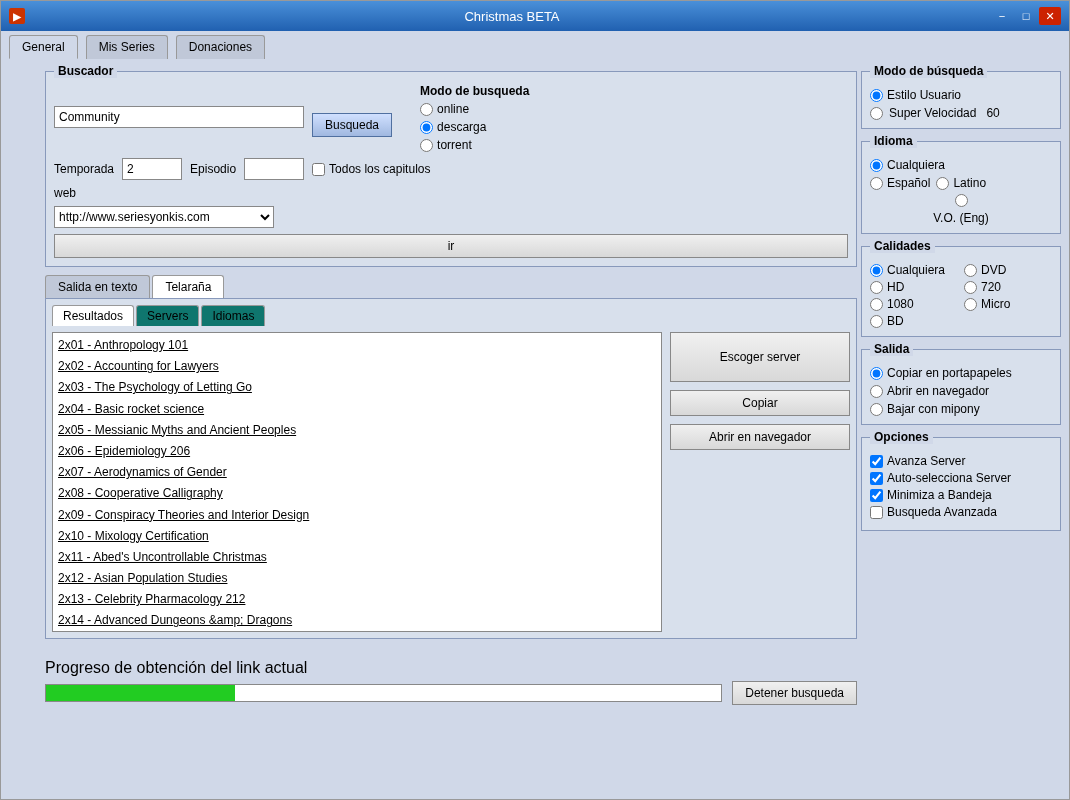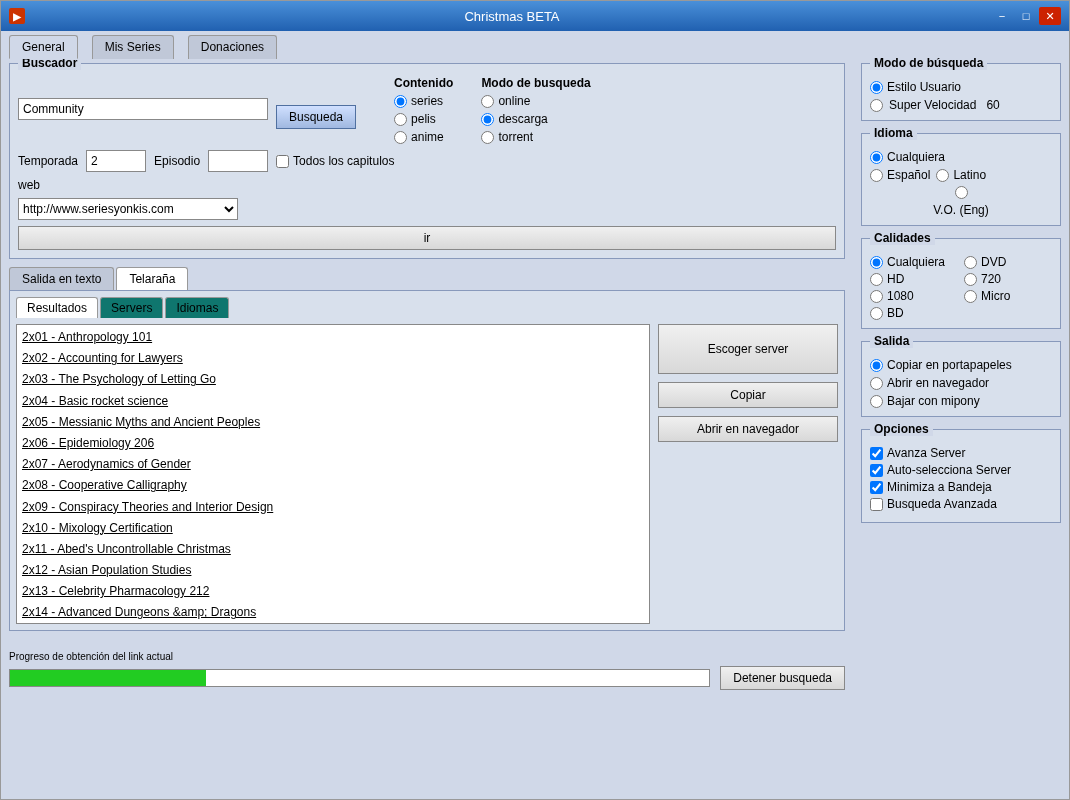--- a/index.html
+++ b/index.html
@@ -64,41 +64,42 @@
     .title-btn.close { background: #cc2200; }
     .content {
       flex: 1;
       background: #d0d8e8;
       padding: 4px 8px 8px 8px;
       display: flex;
       flex-direction: column;
     }
     .tabs-bar {
       display: flex;
-      gap: 14px;
-      margin-bottom: 4px;
+      gap: 8px;
+      margin-bottom: 12px;
     }
     .tab {
       padding: 4px 12px;
       background: #c0c8d8;
       border: 1px solid #999;
       border-bottom: none;
       cursor: pointer;
       font-size: 12px;
       border-radius: 3px 3px 0 0;
     }
     .tab.active {
       background: #d0d8e8;
       border-bottom: 1px solid #d0d8e8;
       z-index: 1;
     }
     .main-content {
       flex: 1;
       display: flex;
-      gap: 16px;
+      gap: 4px;
+      margin-left: 36px;
     }
     .left-panel {
       flex: 1;
       display: flex;
       flex-direction: column;
       gap: 8px;
     }
     .right-panel {
       width: 200px;
       display: flex;
@@ -271,21 +272,21 @@
       background: linear-gradient(to bottom, #f0f0f0, #d8d8d8);
       border: 1px solid #888;
       cursor: pointer;
       font-size: 12px;
     }
     .progress-section {
       margin-top: 6px;
       padding: 6px 0 0 0;
     }
     .progress-label {
-      font-size: 10px;
+      font-size: 16px;
       margin-bottom: 4px;
     }
     .progress-row {
       display: flex;
       align-items: center;
       gap: 10px;
     }
     .progress-bar-outer {
       flex: 1;
       height: 18px;
@@ -357,37 +358,20 @@
 
         <div class="group-box" style="padding-top: 10px;">
           <span class="group-box-title">Buscador</span>
 
           <div class="buscador-row">
             <div>
               <input type="text" class="search-input" value="Community" style="">
             </div>
             <button class="btn primary" style="margin-top:16px;">Busqueda</button>
 
-            <div style="margin-left:30px; margin-top:2px;">
-              <div class="label" style="font-weight:bold; margin-bottom:4px;">Contenido</div>
-              <div class="radio-group">
-                <div class="radio-row">
-                  <input type="radio" name="contenido" checked="" style="">
-                  <span>series</span>
-                </div>
-                <div class="radio-row">
-                  <input type="radio" name="contenido" style="">
-                  <span>pelis</span>
-                </div>
-                <div class="radio-row">
-                  <input type="radio" name="contenido" style="">
-                  <span>anime</span>
-                </div>
-              </div>
-            </div>
 
             <div style="margin-left:20px; margin-top:2px;">
               <div class="label" style="font-weight:bold; margin-bottom:4px;">Modo de busqueda</div>
               <div class="radio-group">
                 <div class="radio-row">
                   <input type="radio" name="modo" style="">
                   <span>online</span>
                 </div>
                 <div class="radio-row">
                   <input type="radio" name="modo" checked="" style="">

